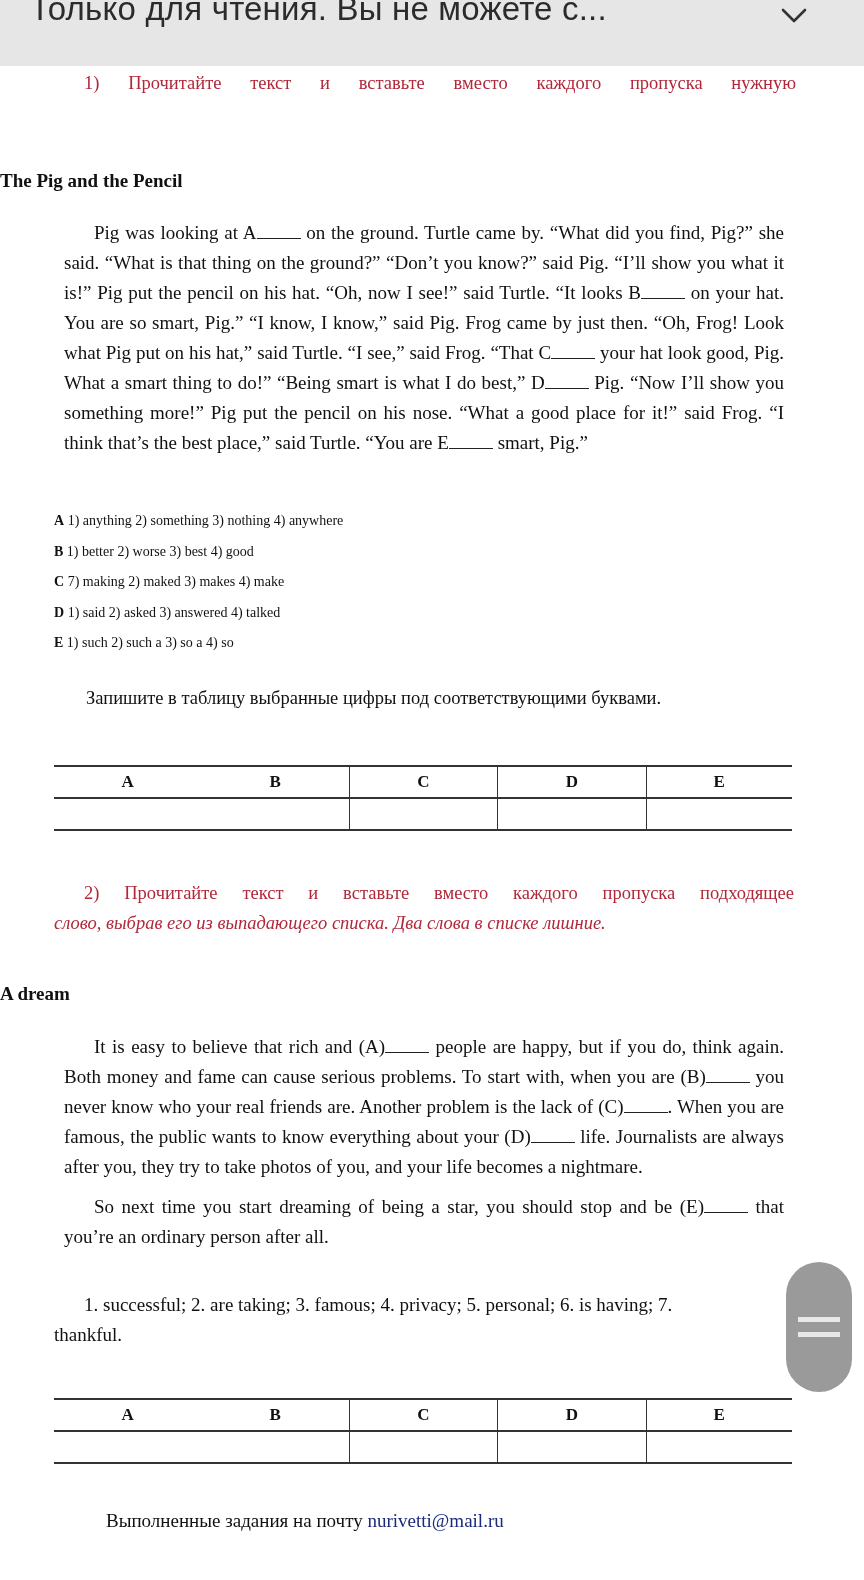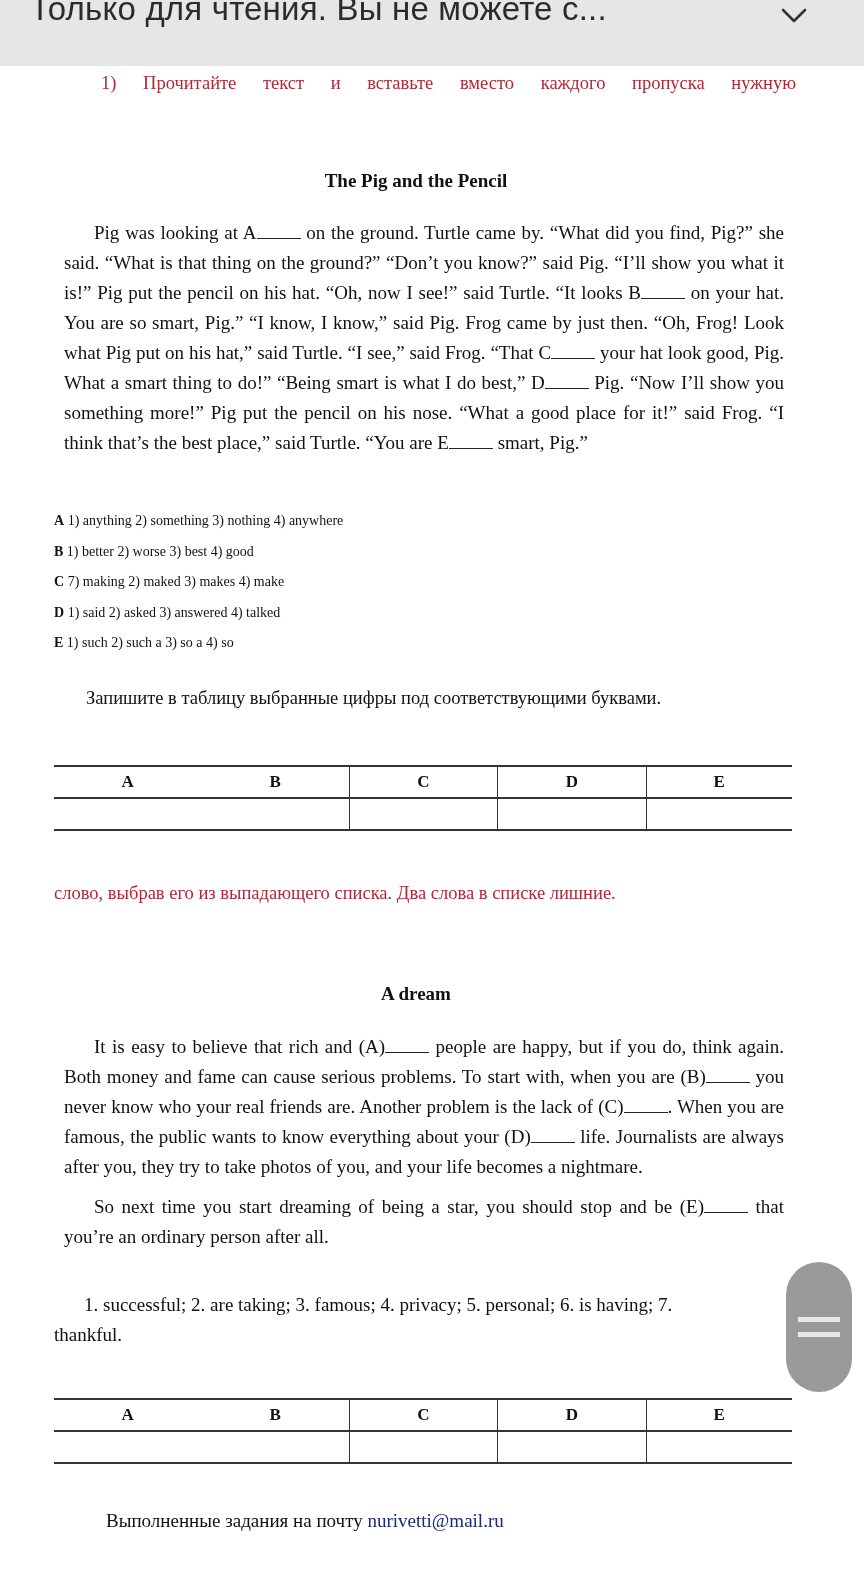--- a/index.html
+++ b/index.html
@@ -17,25 +17,25 @@
       font-family: "Liberation Sans", "DejaVu Sans", sans-serif;
       font-size: 33px; color: #2b2b2b; letter-spacing: 0.2px; white-space: nowrap;
     }
     .topbar .chevron {
       position: absolute; left: 780px; top: 4px; width: 28px; height: 22px; cursor: pointer;
     }
     .instr {
       position: absolute; color: #b0283a; font-size: 18.5px; line-height: 30px;
     }
     .instr1 { left: 84px; top: 68px; width: 712px; text-align: justify; text-align-last: left; }
-    .instr1 .l1 { display: block; text-align: justify; text-align-last: justify; margin-left: 17px; }
+    .instr1 .l1 { display: block; text-align: justify; text-align-last: justify; }
     .instr1 .l2 { display: block; padding-left: 30px; }
     .heading {
-      position: absolute; left: 0; width: 792px; text-align: center;
-      font-weight: bold; font-size: 19px; padding-left: 20px;
+      position: absolute; left: 0; width: 792px; 
+      font-weight: bold; font-size: 19px;
     }
     .para {
       position: absolute; left: 54px; width: 740px; font-size: 19px; line-height: 30px;
       text-align: justify; text-align-last: left;
     }
     .para p { margin: 10px; text-indent: 30px; }
     .blank { display: inline-block; width: 44px; border-bottom: 1px solid #222; height: 14px; vertical-align: baseline; }
     .options {
       position: absolute; left: 54px; top: 506px; font-size: 14px; line-height: 30.5px;
     }
@@ -47,21 +47,21 @@
       position: absolute; left: 54px; width: 738px; border-collapse: collapse;
       font-size: 17px;
     }
     table.answer td, table.answer th {
       height: 30px; padding: 0; text-align: center; font-weight: bold;
       border-top: 2px solid #333; border-bottom: 2px solid #333;
     }
     table.answer .vl { border-left: 1.5px solid #333; }
     .instr2 { left: 54px; top: 878px; width: 740px; text-align: justify; }
     .instr2 .l1 { display: block; padding-left: 30px; text-align: justify; text-align-last: justify; }
-    .instr2 .l2 { display: block; }
+    .instr2 .l2 { display: block; font-style: italic; }
     .wordlist {
       position: absolute; left: 54px; top: 1290px; width: 740px; font-size: 19px; line-height: 30px;
     }
     .wordlist .l1 { display: block; padding-left: 30px; white-space: nowrap; }
     .footer {
       position: absolute; left: 106px; top: 1510px; font-size: 19px; white-space: nowrap;
     }
     .footer .email { color: #1b2a7a; }
     .scroll-handle {
       position: absolute; left: 786px; top: 1262px; width: 66px; height: 130px;
@@ -115,20 +115,21 @@
   <tr>
     <td colspan="2"></td>
     <td class="vl"></td>
     <td class="vl"></td>
     <td class="vl"></td>
   </tr>
 </tbody>
   </table>
 
 <div class="instr instr2">
+  <span class="l1">2) Прочитайте текст и вставьте вместо каждого пропуска подходящее</span>
   <span class="l2">слово, выбрав его из выпадающего списка. Два слова в списке лишние.</span>
 </div>
 
 <div class="heading" style="top:983px;">A dream</div>
 
 <div class="para" style="top:1022px;">
   <p>
     <span>It is easy to believe that rich and (A)</span><span class="blank"></span><span> people are happy, but if you do, think again. Both money and fame can cause serious problems. To start with, when you are (B)</span><span class="blank"></span><span> you never know who your real friends are. Another problem is the lack of (C)</span><span class="blank"></span><span>. When you are famous, the public wants to know everything about your (D)</span><span class="blank"></span><span> life. Journalists are always after you, they try to take photos of you, and your life becomes a nightmare.</span>
   </p>
   <p>

